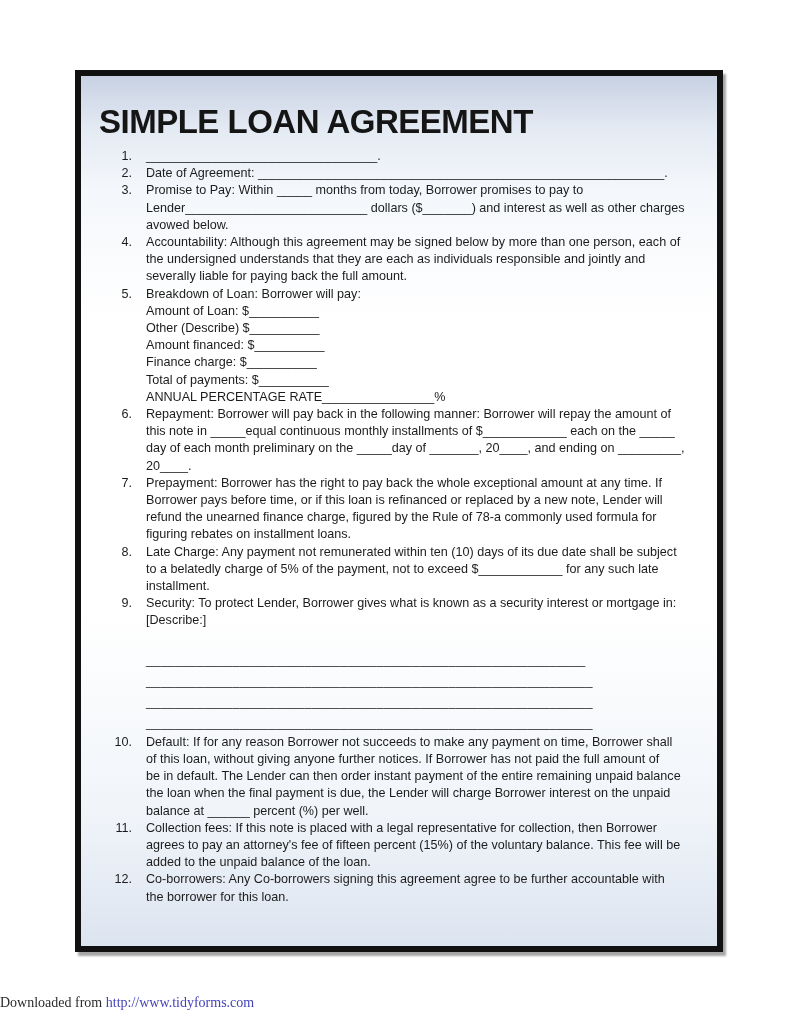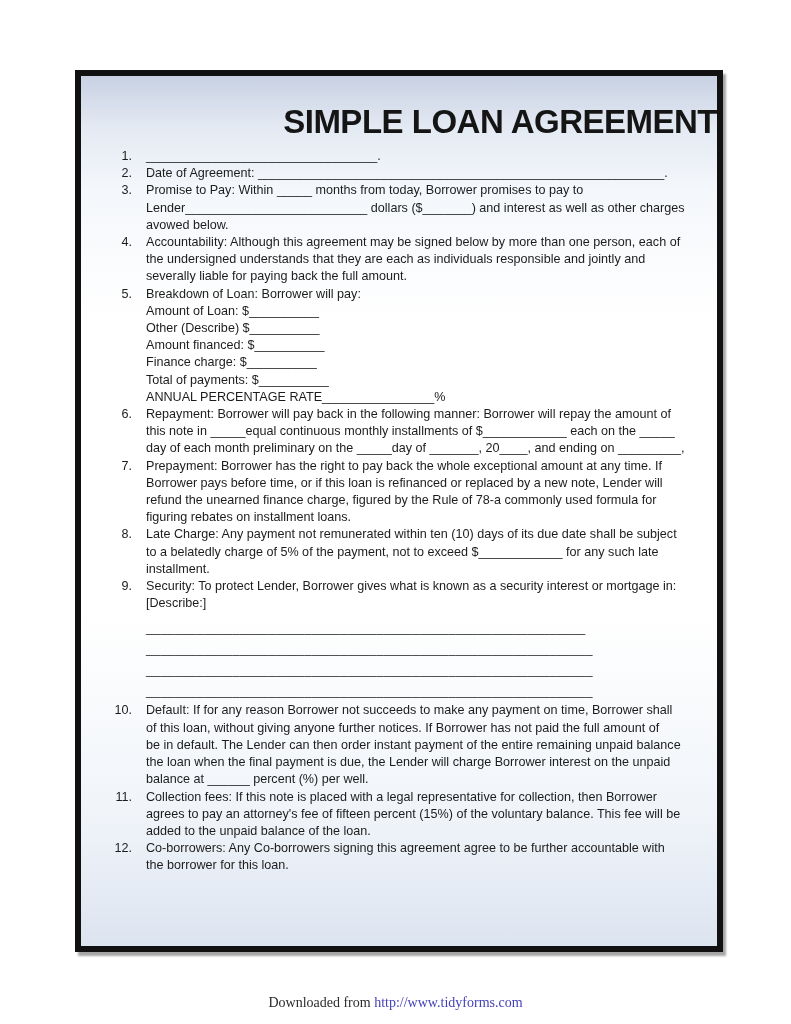--- a/index.html
+++ b/index.html
@@ -11,41 +11,41 @@
   .frame{
     position:absolute;left:75px;top:70px;width:636px;height:870px;
     border:6px solid #111111;
     box-shadow:3px 4px 2px rgba(0,0,0,0.35);
     background:linear-gradient(180deg,
       #c8d1e3 0%, #e4eaf3 6%, #f4f7fb 13%, #ffffff 28%,
       #ffffff 62%, #f0f4f9 85%, #dce4f0 100%);
     overflow:hidden;
   }
   .title{
-    margin:26px 0 0 18px;text-align:right;
+    margin:26px 0 0 18px;text-align:left;
     font-size:33px;font-weight:bold;letter-spacing:-0.5px;color:#151515;
     line-height:40px;
   }
   .items{margin-top:6px;}
   .item{display:flex;}
   .num{
     flex:0 0 51px;text-align:right;
     font-size:12.6px;line-height:17.2px;color:#1c1c1c;
   }
   .body{margin-left:14px;flex:1;min-width:0;}
   .line{
     white-space:pre;font-size:12.6px;line-height:17.2px;color:#1c1c1c;
   }
-  .rules{margin-top:6px;}
+  .rules{margin-top:20px;}
   .rule-line{
     white-space:pre;font-size:12.6px;line-height:21px;
     letter-spacing:0.2px;color:#2a2a2a;
   }
   .footer{
-    position:absolute;left:0;top:995px;width:791px;text-align:center;
+    position:absolute;left:0;top:995px;width:791px;text-align:left;
     font-family:"Liberation Serif","DejaVu Serif",serif;
     font-size:14px;color:#2b2b2b;
   }
   .footer a{color:#4442b8;text-decoration:none;}
 </style>
 </head>
 <body>
 
 <div class="page">
 
@@ -91,20 +91,21 @@
             <div class="line">Total of payments: $__________</div>
             <div class="line">ANNUAL PERCENTAGE RATE________________%</div>
           </div>
         </div>
         <div class="item">
           <div class="num">6.</div>
           <div class="body">
             <div class="line">Repayment: Borrower will pay back in the following manner: Borrower will repay the amount of</div>
             <div class="line">this note in _____equal continuous monthly installments of $____________ each on the _____</div>
             <div class="line">day of each month preliminary on the _____day of _______, 20____, and ending on _________,</div>
+            <div class="line">20____.</div>
           </div>
         </div>
         <div class="item">
           <div class="num">7.</div>
           <div class="body">
             <div class="line">Prepayment: Borrower has the right to pay back the whole exceptional amount at any time. If</div>
             <div class="line">Borrower pays before time, or if this loan is refinanced or replaced by a new note, Lender will</div>
             <div class="line">refund the unearned finance charge, figured by the Rule of 78-a commonly used formula for</div>
             <div class="line">figuring rebates on installment loans.</div>
           </div>

